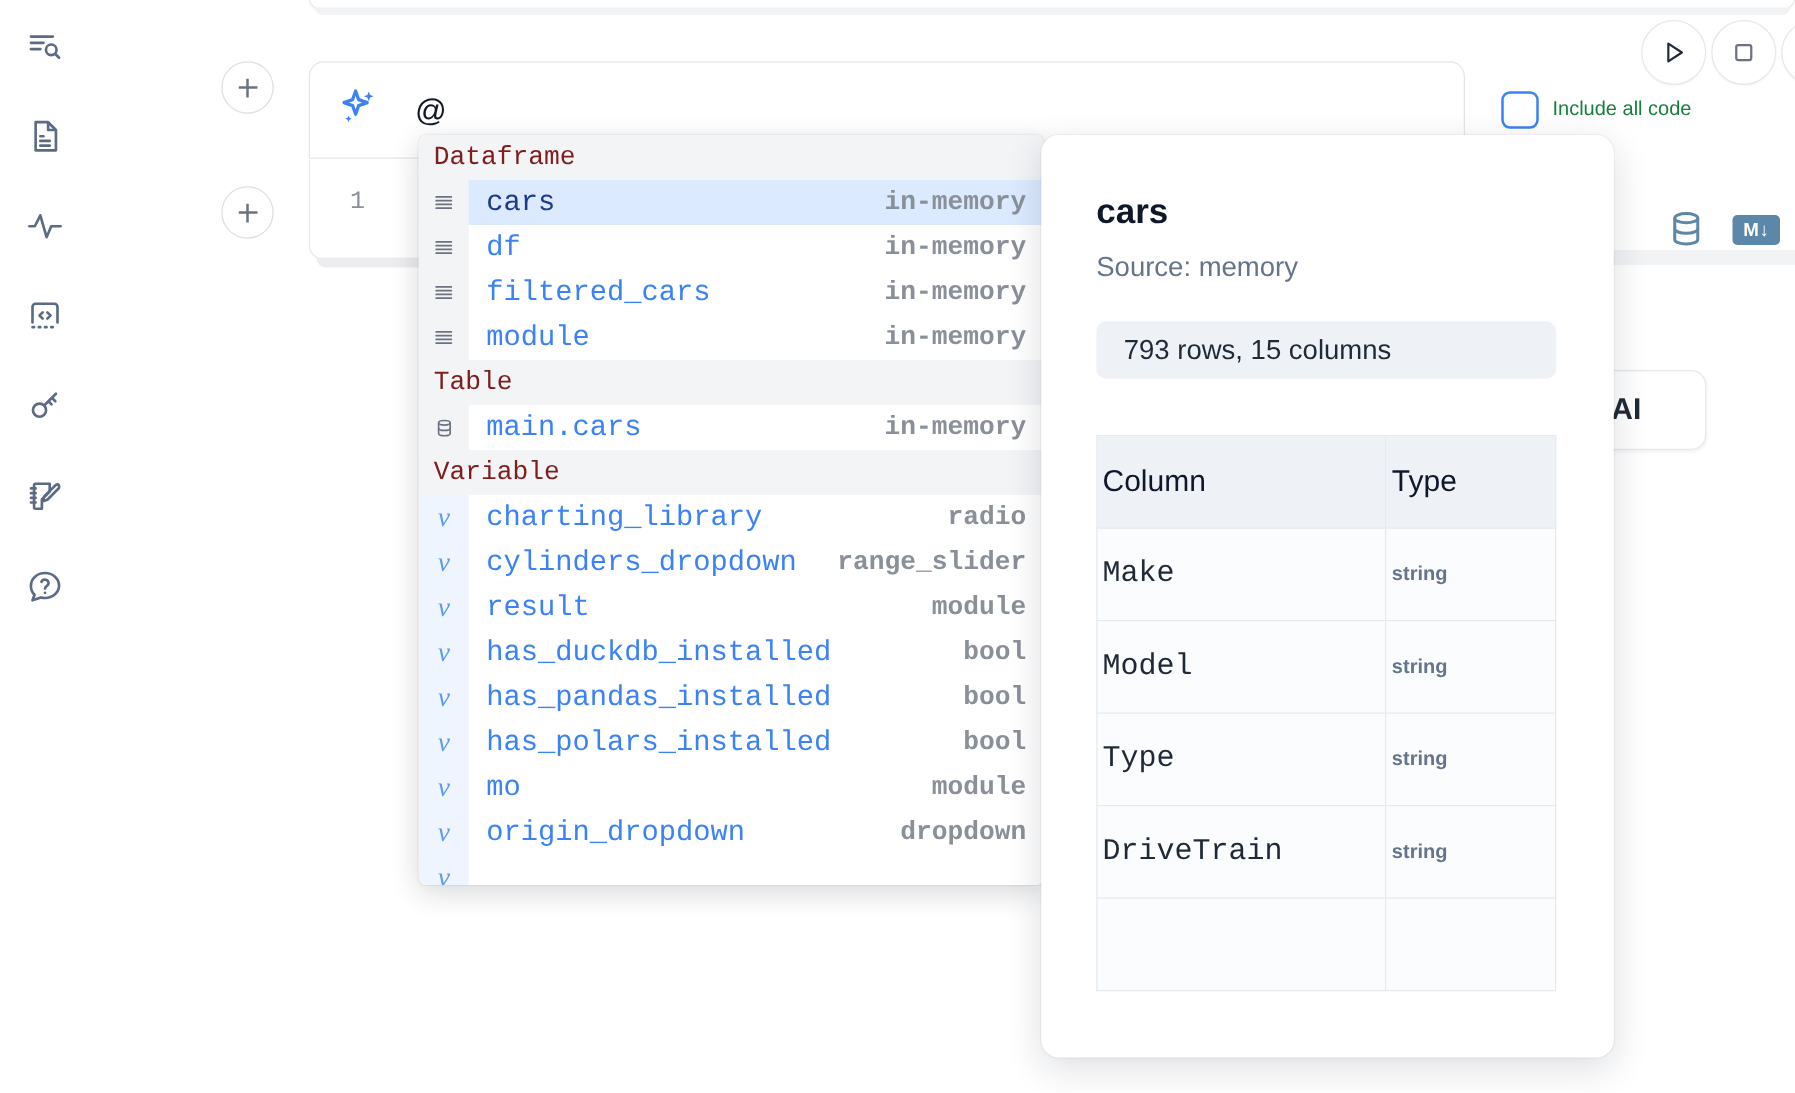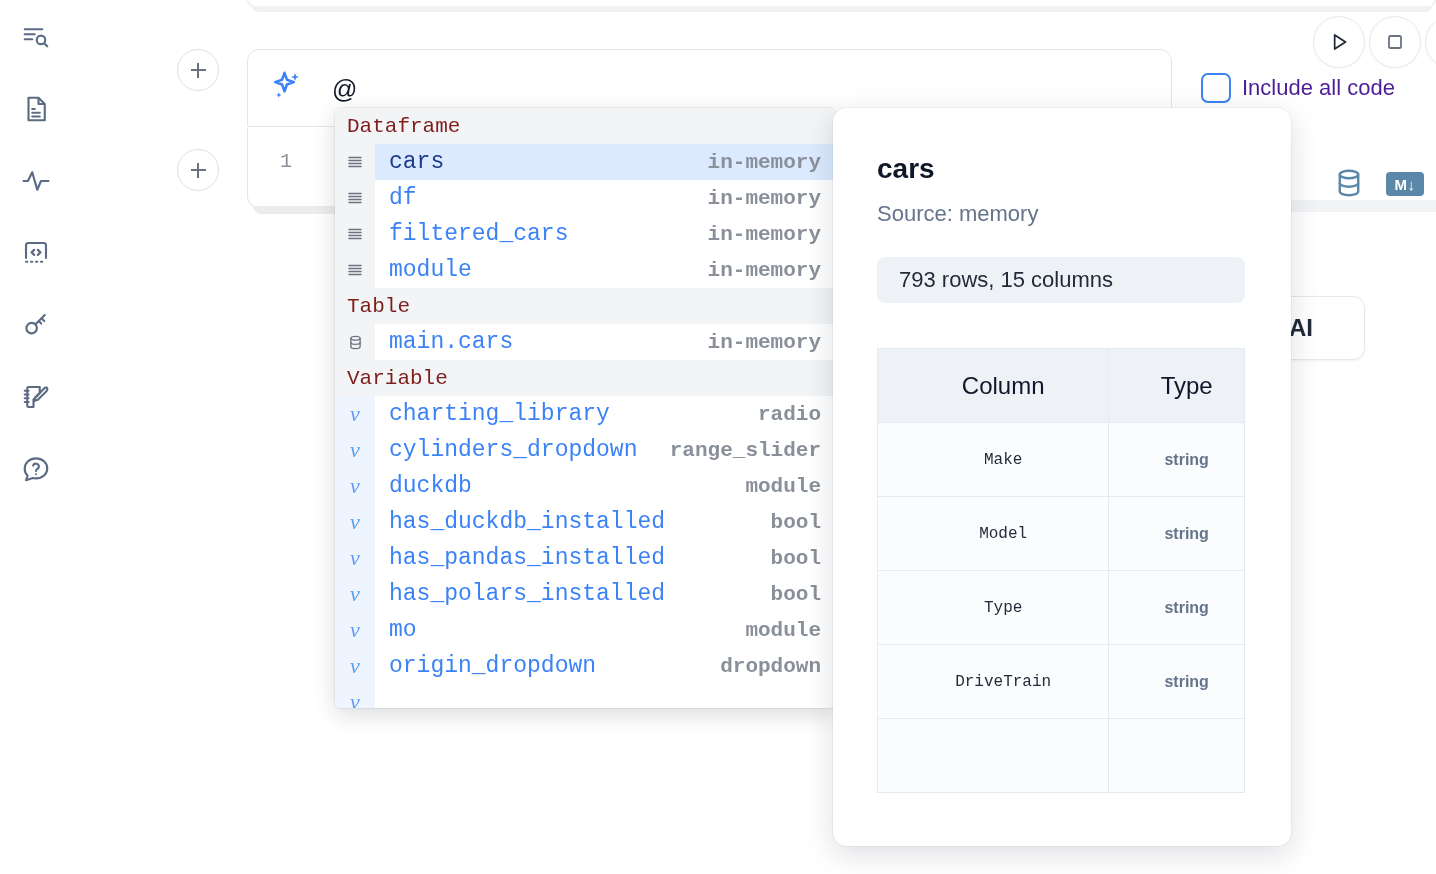--- a/index.html
+++ b/index.html
@@ -81,21 +81,21 @@
     box-shadow: 0 1px 2px rgba(16,24,40,.04);
   }
 
   
   .inc-wrap {
     position:absolute; left:1201px; top:73px; display:flex; align-items:center; gap:11px;
   }
   .inc-box {
     width:30px; height:30px; border-radius:7px; border:2px solid #3b82f6; background:#fff; cursor:pointer;
   }
-  .inc-label { font-size:22px; color:#4c1d95; white-space:nowrap; }
+  .inc-label { font-size:16px; color:#15803d; white-space:nowrap; }
 
   
   .db-ico { position:absolute; left:1332px; top:166px; cursor:pointer; }
   .md-badge {
     position:absolute; left:1386px; top:172px; width:38px; height:24px;
     background:#5b87a8; border-radius:4px; color:#fff; font-size:15px; font-weight:bold;
     display:flex; align-items:center; justify-content:center; letter-spacing:.5px; cursor:pointer;
   }
   .bar-sep {
     position:absolute; left:1172px; top:200px; width:264px; height:12px; background:#f2f3f5;
@@ -150,24 +150,24 @@
   }
   .detail-title { position:absolute; left:44px; top:45px; font-size:28px; font-weight:bold; color:#0f172a; }
   .detail-src { position:absolute; left:44px; top:93px; font-size:22px; color:#64748b; }
   .detail-pill {
     position:absolute; left:44px; top:149px; width:368px; height:46px;
     background:#eef2f7; border-radius:8px; display:flex; align-items:center; padding-left:22px;
     font-size:22px; color:#1f2937;
   }
   .dtable { position:absolute; left:44px; top:240px; width:368px; border-collapse:collapse; }
   .dtable th, .dtable td {
-    border:1px solid #e5eaf0; height:74px; text-align:center; padding-left:20px; font-weight:normal;
+    border:1px solid #e5eaf0; height:74px; text-align:left; padding-left:4px; font-weight:normal;
   }
   .dtable th { background:#eef2f7; font-size:24px; color:#0f172a; }
-  .dtable td.col { font-family:"Liberation Mono", monospace; font-size:16px; color:#1f2937; background:#fbfcfd; }
+  .dtable td.col { font-family:"Liberation Mono", monospace; font-size:24px; color:#1f2937; background:#fbfcfd; }
   .dtable td.typ { font-size:16px; color:#64748b; background:#fbfcfd;font-weight:bold; }
   .dtable th:nth-child(1), .dtable td:nth-child(1) { width:232px; }
   .dtable th:nth-child(2), .dtable td:nth-child(2) { width:136px; }
 </style>
 </head>
 <body>
 
 <div id="root">
 
   <div class="top-ghost"></div>
@@ -353,21 +353,21 @@
       <span class="gut">
           <span class="vglyph">v</span>
         </span>
       <span class="name">cylinders_dropdown</span>
       <span class="kind">range_slider</span>
     </div>
     <div class="ac-row varrow">
       <span class="gut">
           <span class="vglyph">v</span>
         </span>
-      <span class="name">duckdb</span>
+      <span class="name">result</span>
       <span class="kind">module</span>
     </div>
     <div class="ac-row varrow">
       <span class="gut">
           <span class="vglyph">v</span>
         </span>
       <span class="name">has_duckdb_installed</span>
       <span class="kind">bool</span>
     </div>
     <div class="ac-row varrow">

